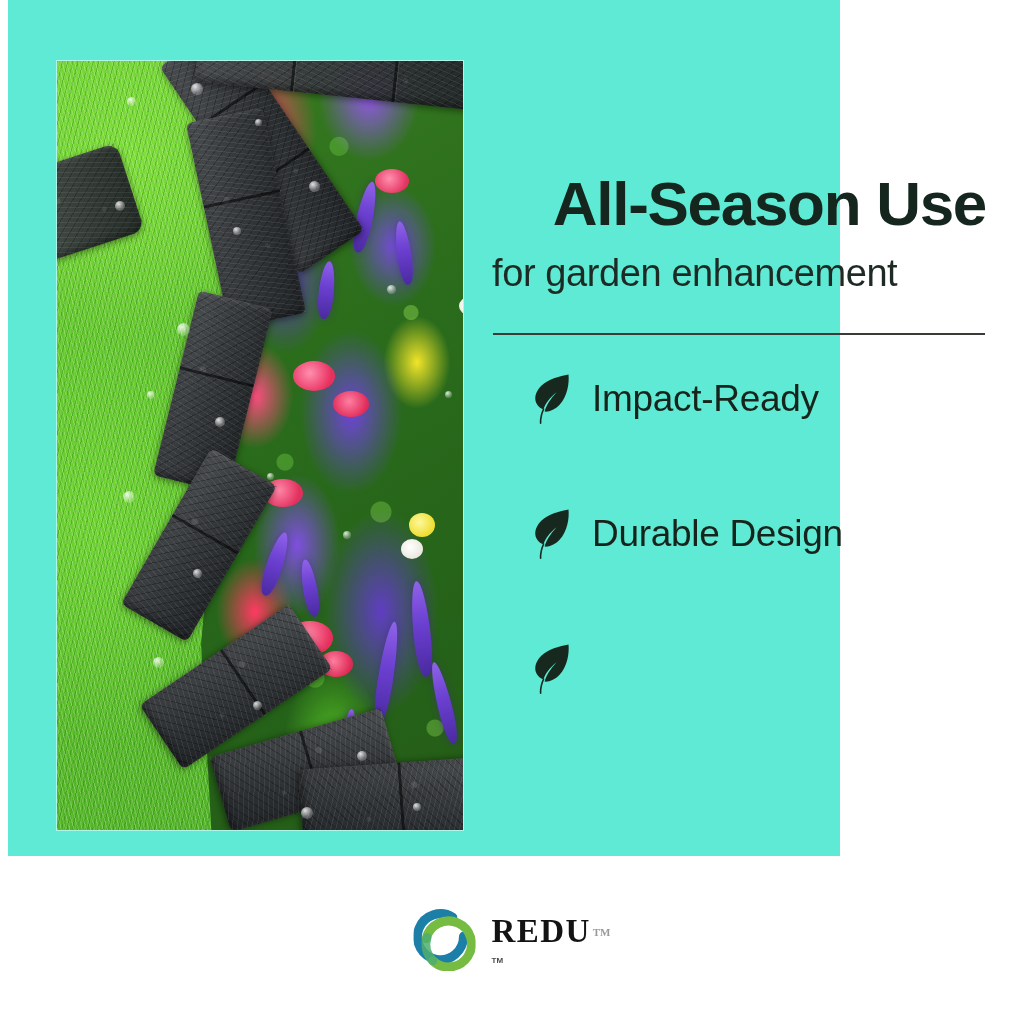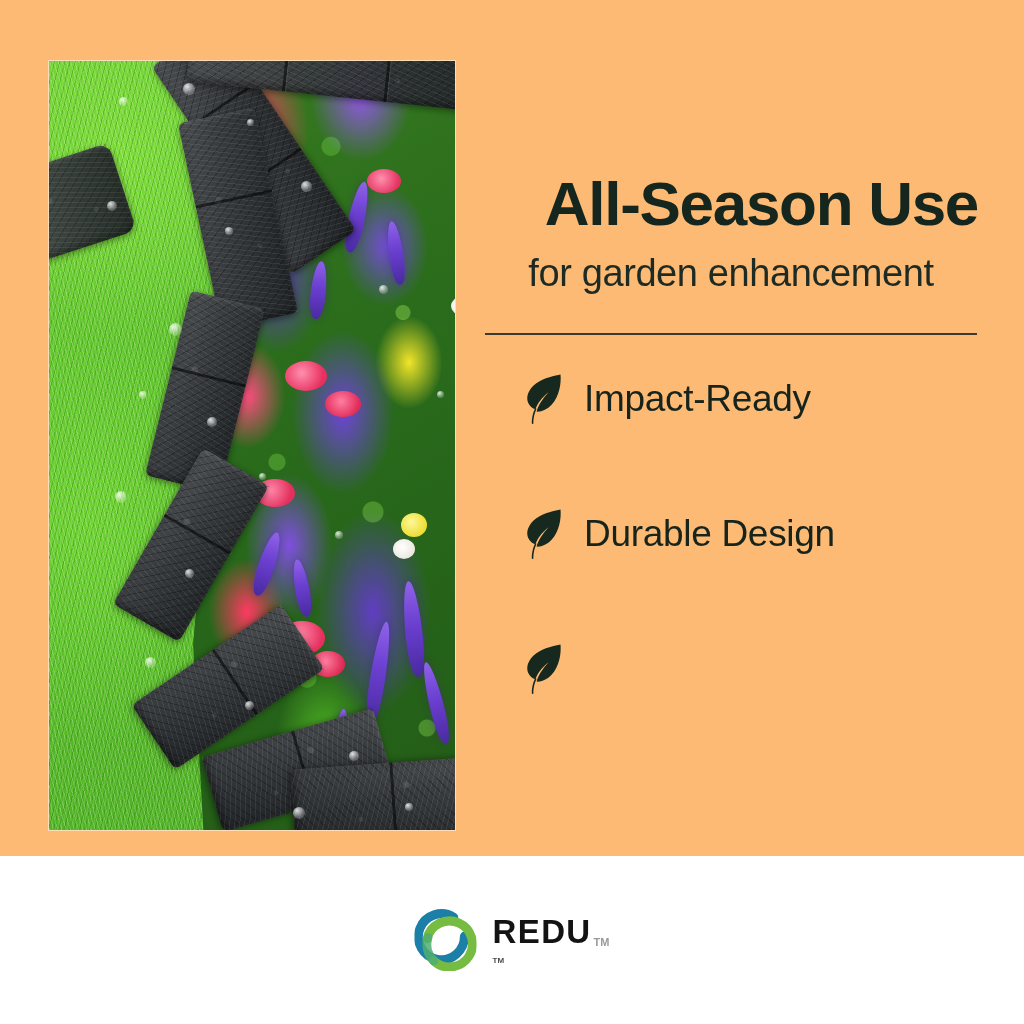--- a/index.html
+++ b/index.html
@@ -21,25 +21,25 @@
     position: absolute;
     inset: 0;
     width: 1024px;
     height: 1024px;
     background: #ffffff;
   }
 
   
   .hero-panel {
     position: absolute;
-    left: 0;
+    left: 8px;
     top: 0;
-    width: 1024px;
+    width: 832px;
     height: 856px;
-    background: #fdba74;
+    background: #5eead4;
   }
 
   
   .photo-frame {
     position: absolute;
     left: 49px;
     top: 61px;
     width: 406px;
     height: 769px;
     overflow: hidden;
@@ -189,21 +189,21 @@
     letter-spacing: -1.3px;
     color: #14261d;
     white-space: nowrap;
   }
 
   .subhead {
     position: absolute;
     left: 0;
     top: 252px;
     width: 494px;
-    text-align: center;
+    text-align: left;
     font-size: 38px;
     line-height: 1.12;
     font-weight: 400;
     letter-spacing: -0.4px;
     color: #1d2b24;
     white-space: nowrap;
   }
 
   .rule {
     position: absolute;
@@ -257,25 +257,26 @@
     top: 50%;
     transform: translate(-50%, -50%);
     display: flex;
     align-items: center;
     gap: 16px;
   }
   .logo-mark { width: 62px; height: 62px; flex: 0 0 62px; }
   .logo-text { display: flex; flex-direction: column; }
   .logo-word {
     display: flex;
-    align-items: flex-end;
+    align-items: center;
     font-weight: 700;
     font-size: 33px;
     letter-spacing: 1.4px;
     line-height: 1;
+    font-family: Liberation Serif, serif;
   }
   .word-redu { color: #131313; }
   .word-materials { color: #9a9a9a; }
   .tm {
     font-size: 11px;
     font-weight: 700;
     color: #9a9a9a;
     margin-left: 2px;
     margin-top: 1px;
     letter-spacing: 0;

